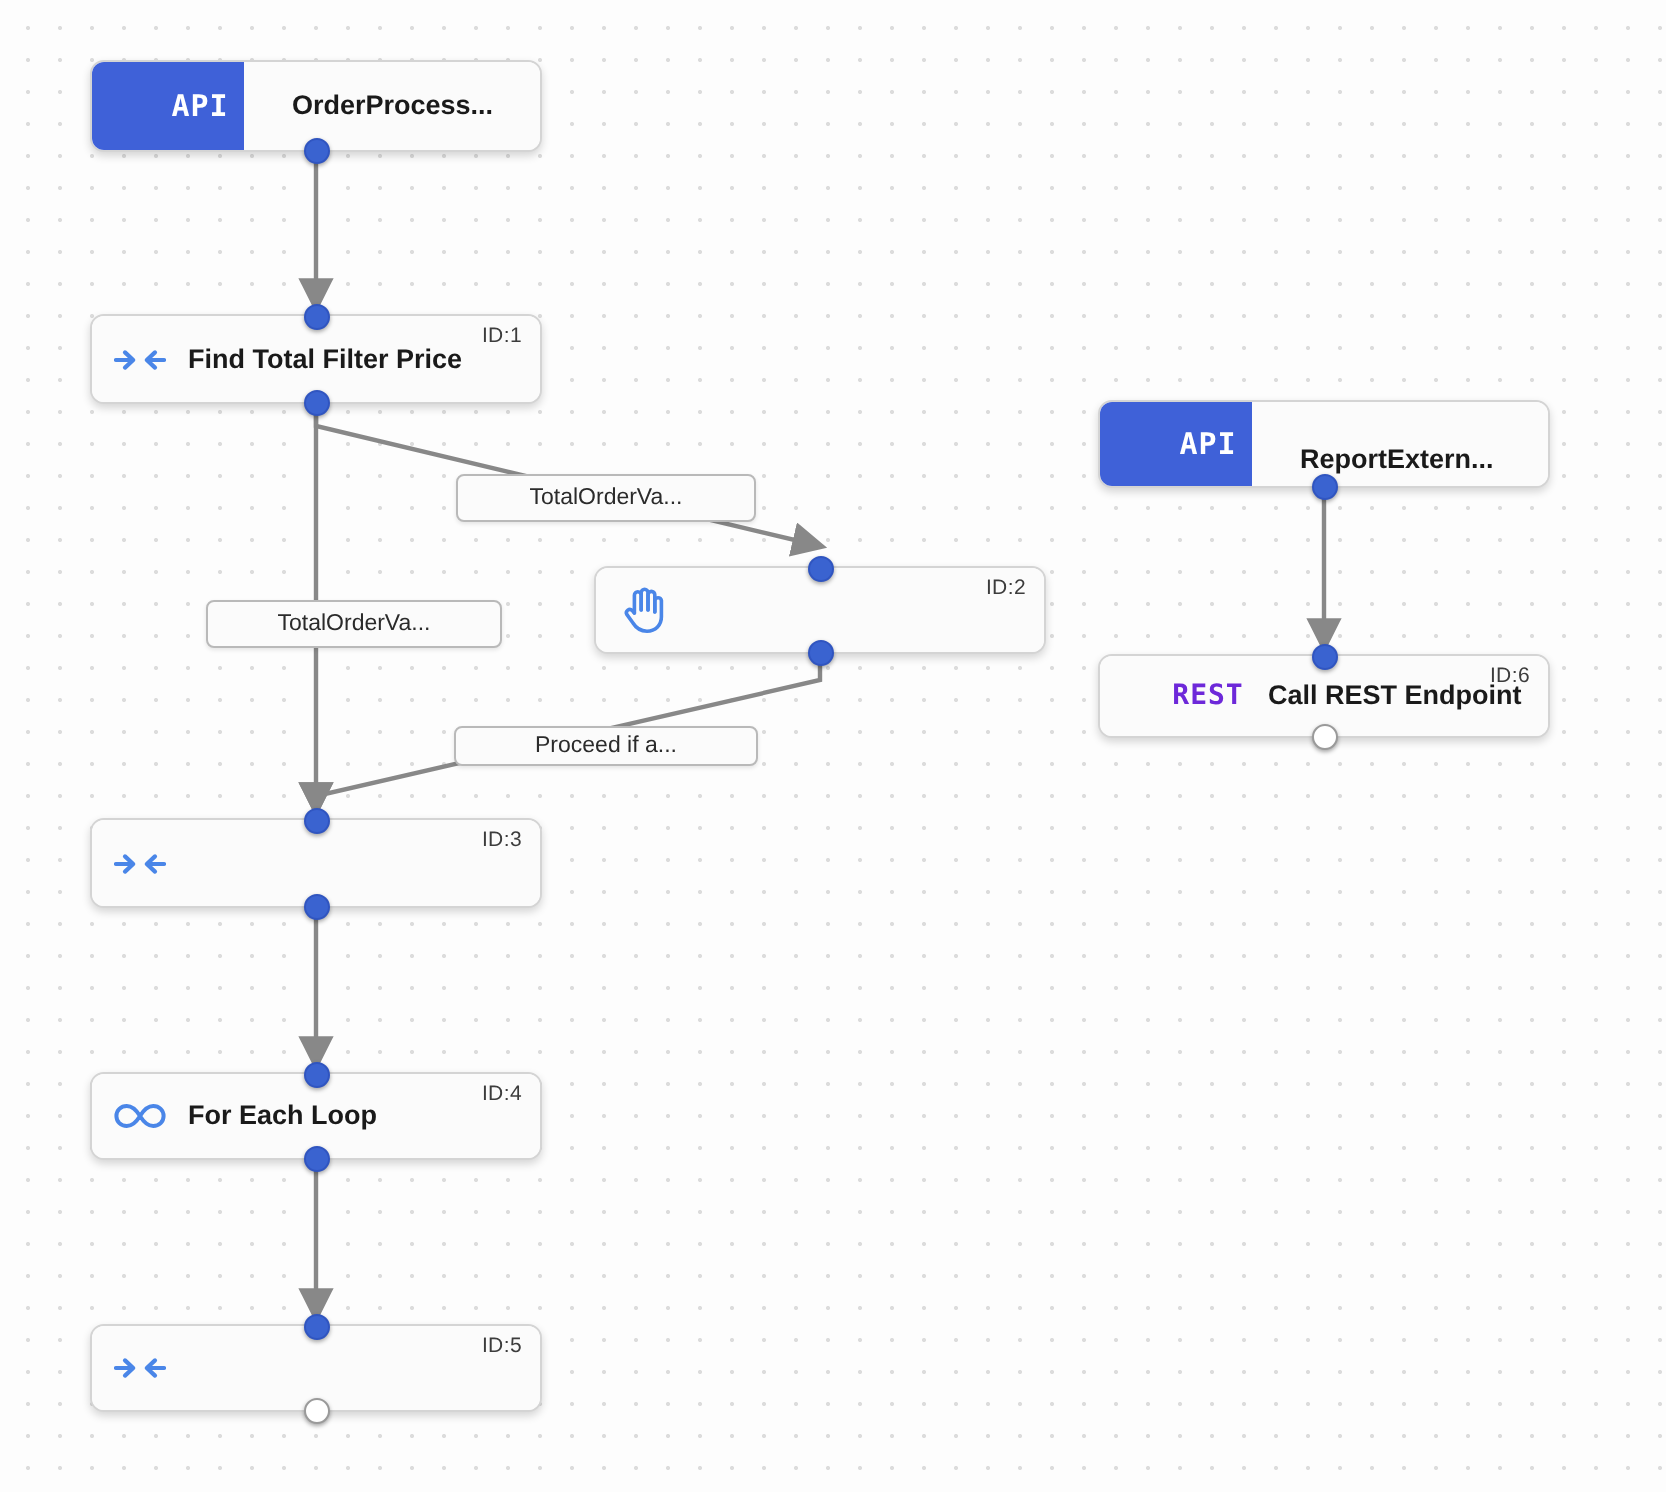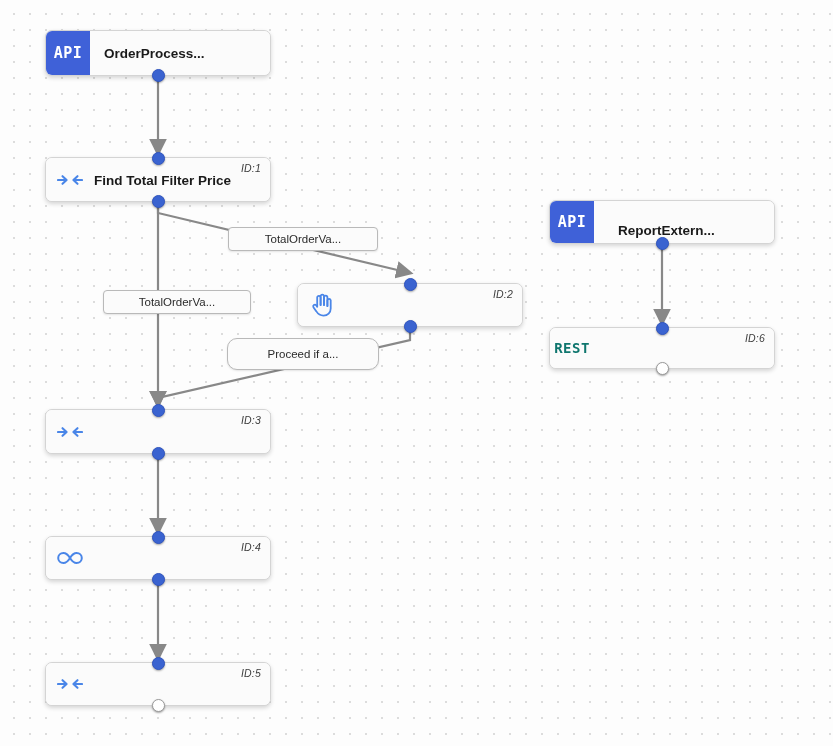--- a/index.html
+++ b/index.html
@@ -54,28 +54,29 @@
     width: 44px;
     min-width: 44px;
     height: 100%;
     display: flex;
     align-items: center;
     justify-content: center;
     font-size: 15px;
     letter-spacing: 0.5px;
     font-family: "DejaVu Sans Mono", monospace;
     font-weight: 700;
+    padding-left: 32px;
   }
   .badge.api {
     background: #3f61d8;
     color: #ffffff;
   }
   .badge.rest {
     background: transparent;
-    color: #0f766e;
+    color: #6d28d9;
     font-size: 14px;
   }
 
   
   .icon-cell {
     width: 48px;
     min-width: 48px;
     display: flex;
     align-items: center;
     justify-content: center;
@@ -92,21 +93,20 @@
   .node-title.plain { font-weight: 600; }
 
   .node-id {
     position: absolute;
     right: 9px;
     top: 4px;
     font-size: 10.5px;
     color: #3c3c3c;
     font-weight: 400;
     letter-spacing: 0.2px;
-    font-style: italic;
   }
 
   
   .port {
     position: absolute;
     width: 13px;
     height: 13px;
     border-radius: 50%;
     left: 50%;
     margin-left: -6.5px;
@@ -131,20 +131,21 @@
     align-items: center;
     justify-content: center;
     background: #fbfbfb;
     border: 1px solid #b9b9b9;
     border-radius: 4px;
     font-size: 11.5px;
     color: #2b2b2b;
     box-sizing: border-box;
     box-shadow: 0 1px 2px rgba(0,0,0,0.10);
     white-space: nowrap;
+    margin-top: 10px;
   }
 </style>
 </head>
 <body>
 
 <div id="canvas">
 
   <svg id="edges" viewBox="0 0 833 746" width="833" height="746">
     <defs>
       <marker id="arrow" viewBox="0 0 12 12" refX="9.5" refY="6" markerWidth="8" markerHeight="8" orient="auto-start-reverse">
@@ -167,26 +168,26 @@
       <path d="M158,580 L158,658" marker-end="url(#arrow)"></path>
 
       <path d="M662,244 L662,323" marker-end="url(#arrow)"></path>
     </g>
   </svg>
 
   <div class="edge-label" style="left:228px; top:227px; width:150px; height:24px;">TotalOrderVa...</div>
 
   <div class="edge-label" style="left:103px; top:290px; width:148px; height:24px;">TotalOrderVa...</div>
 
-  <div class="edge-label" style="left:227px; top:338px; width:152px; height:32px;border-radius:10px;">Proceed if a...</div>
+  <div class="edge-label" style="left:227px; top:353px; width:152px; height:20px;">Proceed if a...</div>
 
   <div class="node" style="left:45px; top:30px; width:226px; height:46px;">
     <div class="node-inner">
       <div class="badge api">API</div>
-      <div style="flex:1; padding-left:14px;">
+      <div style="flex:1; padding-left:24px;">
         <span class="node-title">OrderProcess...</span>
       </div>
     </div>
     <div class="port out filled"></div>
   </div>
 
   <div class="node" style="left:45px; top:157px; width:226px; height:45px;">
     <div class="node-inner">
       <div class="icon-cell">
         <svg width="26" height="16" viewBox="0 0 26 16">
@@ -243,20 +244,23 @@
     <div class="port out filled"></div>
   </div>
 
   <div class="node" style="left:45px; top:536px; width:226px; height:44px;">
     <div class="node-inner">
       <div class="icon-cell">
         <svg width="28" height="16" viewBox="0 0 28 16">
           <path d="M14 8 C11.8 4.4 9.8 3 7.4 3 C4.4 3 2.2 5.2 2.2 8 C2.2 10.8 4.4 13 7.4 13 C9.8 13 11.8 11.6 14 8 C16.2 4.4 18.2 3 20.6 3 C23.6 3 25.8 5.2 25.8 8 C25.8 10.8 23.6 13 20.6 13 C18.2 13 16.2 11.6 14 8 Z" fill="none" stroke="#4a86e8" stroke-width="2"></path>
         </svg>
       </div>
+      <div style="flex:1;">
+        <span class="node-title">For Each Loop</span>
+      </div>
     </div>
     <div class="node-id">ID:4</div>
     <div class="port in filled"></div>
     <div class="port out filled"></div>
   </div>
 
   <div class="node" style="left:45px; top:662px; width:226px; height:44px;">
     <div class="node-inner">
       <div class="icon-cell">
         <svg width="26" height="16" viewBox="0 0 26 16">
@@ -280,19 +284,22 @@
       <div style="flex:1; padding-left:24px;margin-top:15px;">
         <span class="node-title">ReportExtern...</span>
       </div>
     </div>
     <div class="port out filled"></div>
   </div>
 
   <div class="node" style="left:549px; top:327px; width:226px; height:42px;">
     <div class="node-inner">
       <div class="badge rest">REST</div>
+      <div style="flex:1; padding-left:8px;">
+        <span class="node-title">Call REST Endpoint</span>
+      </div>
     </div>
     <div class="node-id">ID:6</div>
     <div class="port in filled"></div>
     <div class="port out hollow"></div>
   </div>
 
 </div>
 
 </body></html>

